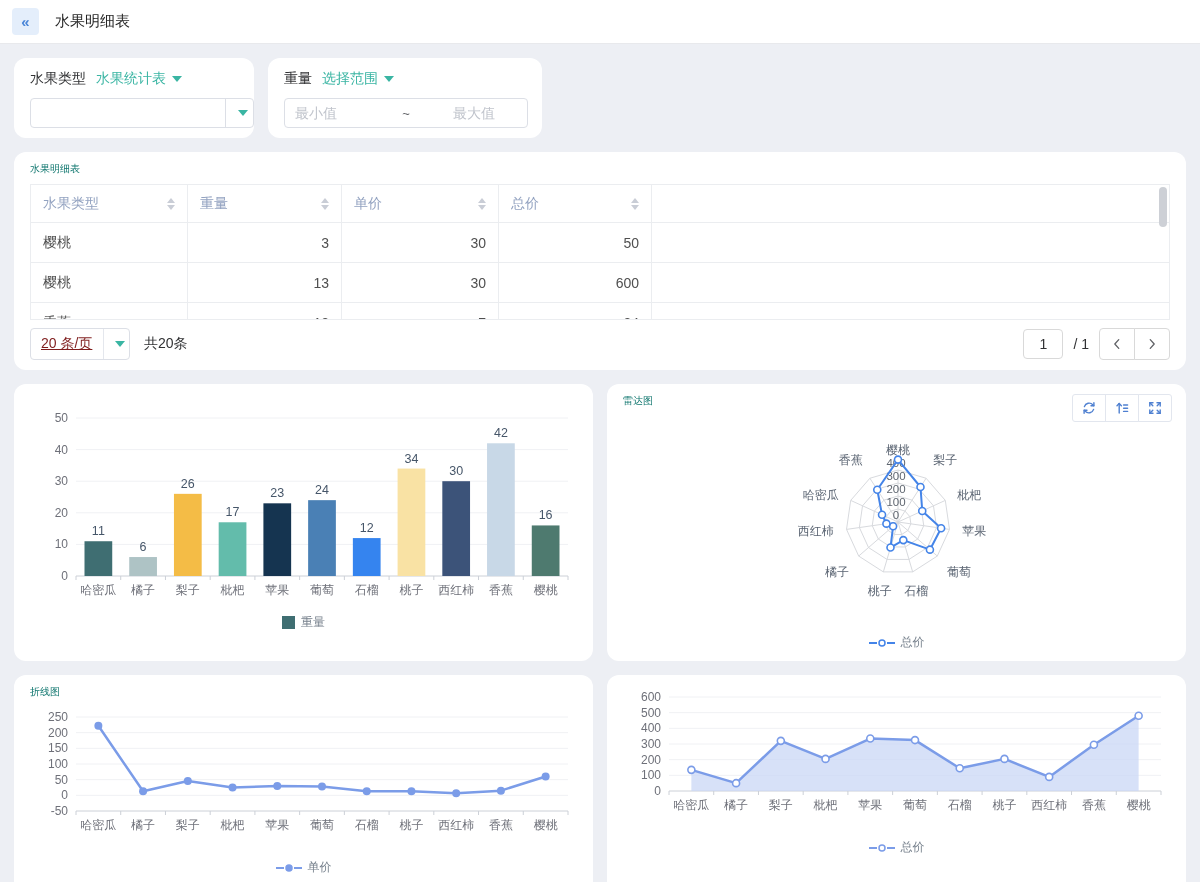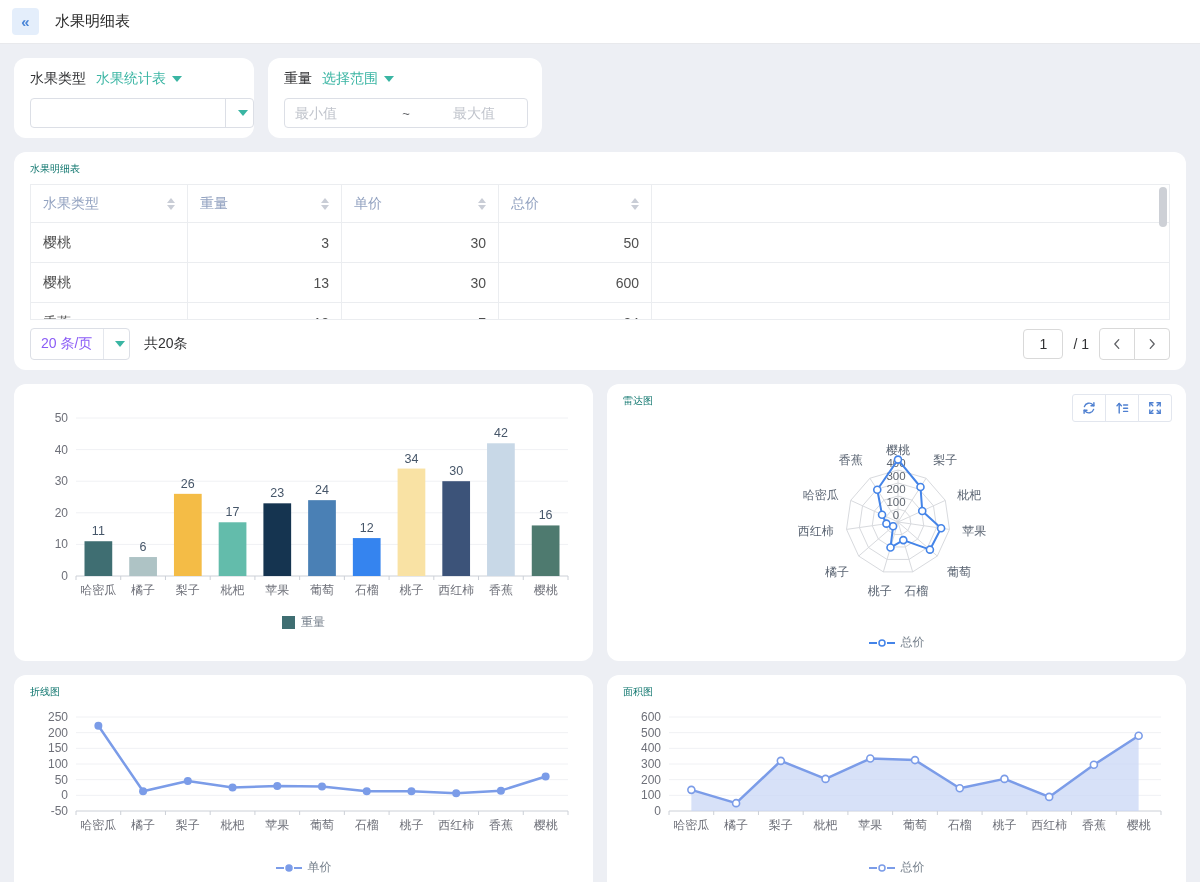--- a/index.html
+++ b/index.html
@@ -46,21 +46,21 @@
   td.num { text-align:right; }
   .th-inner { display:flex; align-items:center; justify-content:space-between; }
   .sorter { display:inline-flex; flex-direction:column; row-gap:2px; margin-left:8px; cursor:pointer; }
   .sorter i { width:0; height:0; border-left:4px solid transparent; border-right:4px solid transparent; }
   .s-up { border-bottom:5px solid #c9cdd6; }
   .s-down { border-top:5px solid #c9cdd6; }
   .scroll-thumb { position:absolute; right:3px; top:3px; width:8px; height:40px; background:#cdd0d6; border-radius:4px; }
 
   .pagination { margin-top:8px; display:flex; align-items:center; font-size:14px; color:#303133; }
   .page-size-select { width:100px; height:32px; border:1px solid #dcdfe6; border-radius:4px; display:flex; align-items:center; cursor:pointer; }
-  .page-size-select .txt { flex:1; padding-left:10px; color:#8b5cf6; }
+  .page-size-select .txt { flex:1; padding-left:10px; color:#7f1d1d;text-decoration:underline; }
   .page-size-select .arr { width:26px; height:100%; border-left:1px solid #e4e7ed; display:flex; align-items:center; justify-content:center; }
   .total { margin-left:14px; }
   .pag-right { margin-left:auto; display:flex; align-items:center; }
   .page-input { width:40px; height:30px; border:1px solid #d9d9d9; border-radius:4px; text-align:center; font-size:14px; color:#303133; font-family:inherit; outline:none; }
   .page-count { margin:0 10px; }
   .btn-group { display:flex; }
   .btn-group button { width:36px; height:32px; background:#fff; border:1px solid #d9d9d9; display:flex; align-items:center; justify-content:center; cursor:pointer; }
   .btn-group button:first-child { border-radius:4px 0 0 4px; }
   .btn-group button:last-child { border-radius:0 4px 4px 0; margin-left:-1px; }
 
@@ -454,21 +454,20 @@
           <svg width="26" height="10">
             <line x1="0" x2="8" y1="5" y2="5" stroke="#7b9ce8" stroke-width="2"></line>
             <line x1="18" x2="26" y1="5" y2="5" stroke="#7b9ce8" stroke-width="2"></line>
             <circle cx="13" cy="5" r="3" fill="#7b9ce8" stroke="#7b9ce8" stroke-width="1.5"></circle>
           </svg>
           <span>单价</span>
         </div>
       </div>
 
     <div class="card chart-card">
-      <div class="card-title">面积图</div>
       <div id="chart-area"><svg width="546" height="146">
             <g>
               <text x="38" y="110" text-anchor="end" font-size="12" fill="#6e7079">0</text>
               <line x1="46" x2="538" y1="90.33333333333333" y2="90.33333333333333" stroke="#f0f1f4"></line>
               <text x="38" y="94.33333333333333" text-anchor="end" font-size="12" fill="#6e7079">100</text>
               <line x1="46" x2="538" y1="74.66666666666667" y2="74.66666666666667" stroke="#f0f1f4"></line>
               <text x="38" y="78.66666666666667" text-anchor="end" font-size="12" fill="#6e7079">200</text>
               <line x1="46" x2="538" y1="59" y2="59" stroke="#f0f1f4"></line>
               <text x="38" y="63" text-anchor="end" font-size="12" fill="#6e7079">300</text>
               <line x1="46" x2="538" y1="43.333333333333336" y2="43.333333333333336" stroke="#f0f1f4"></line>

